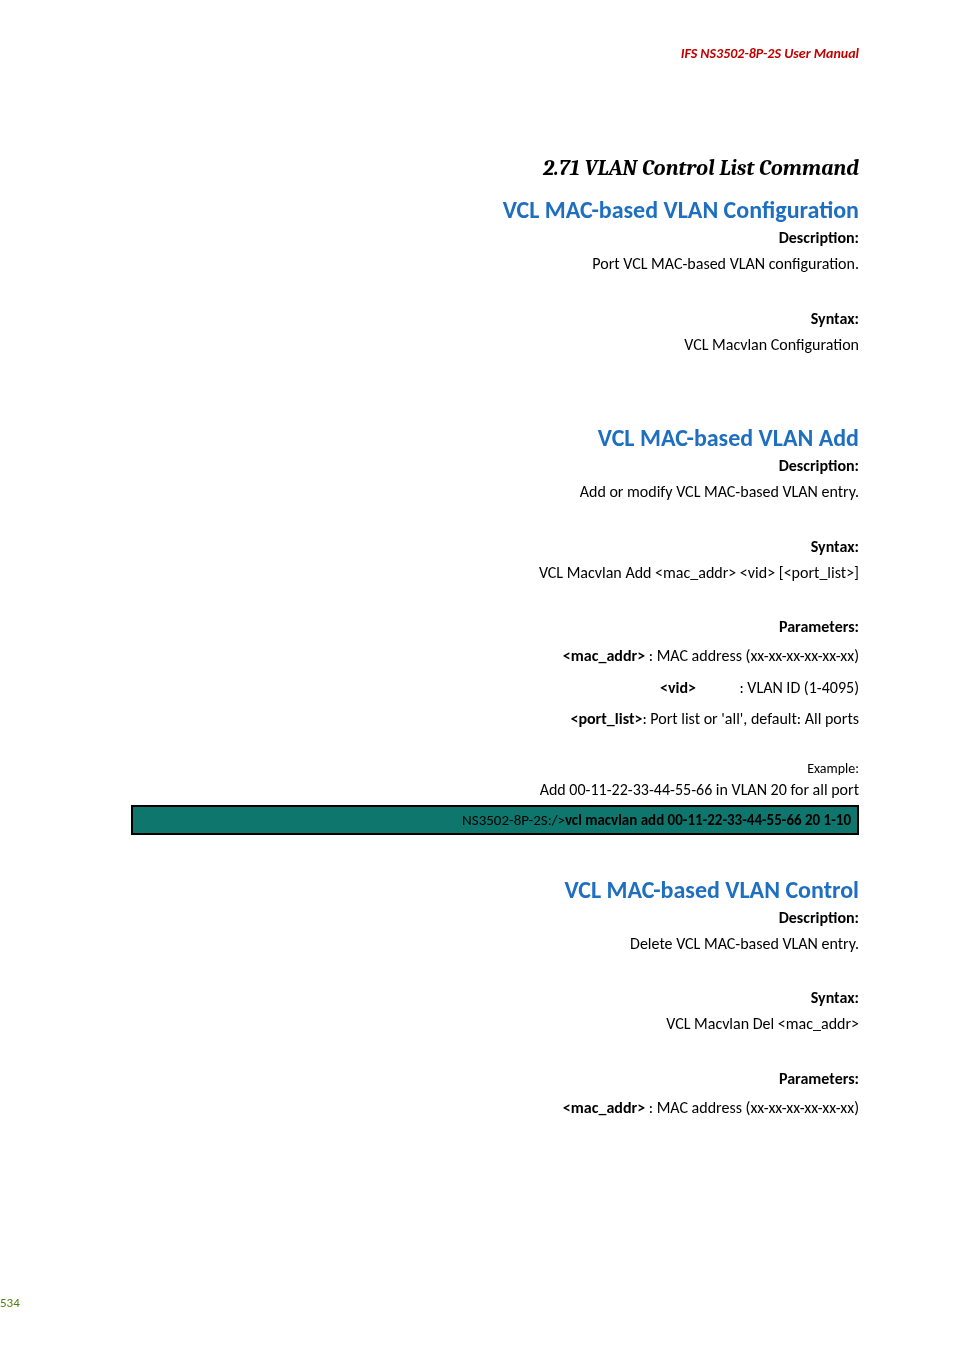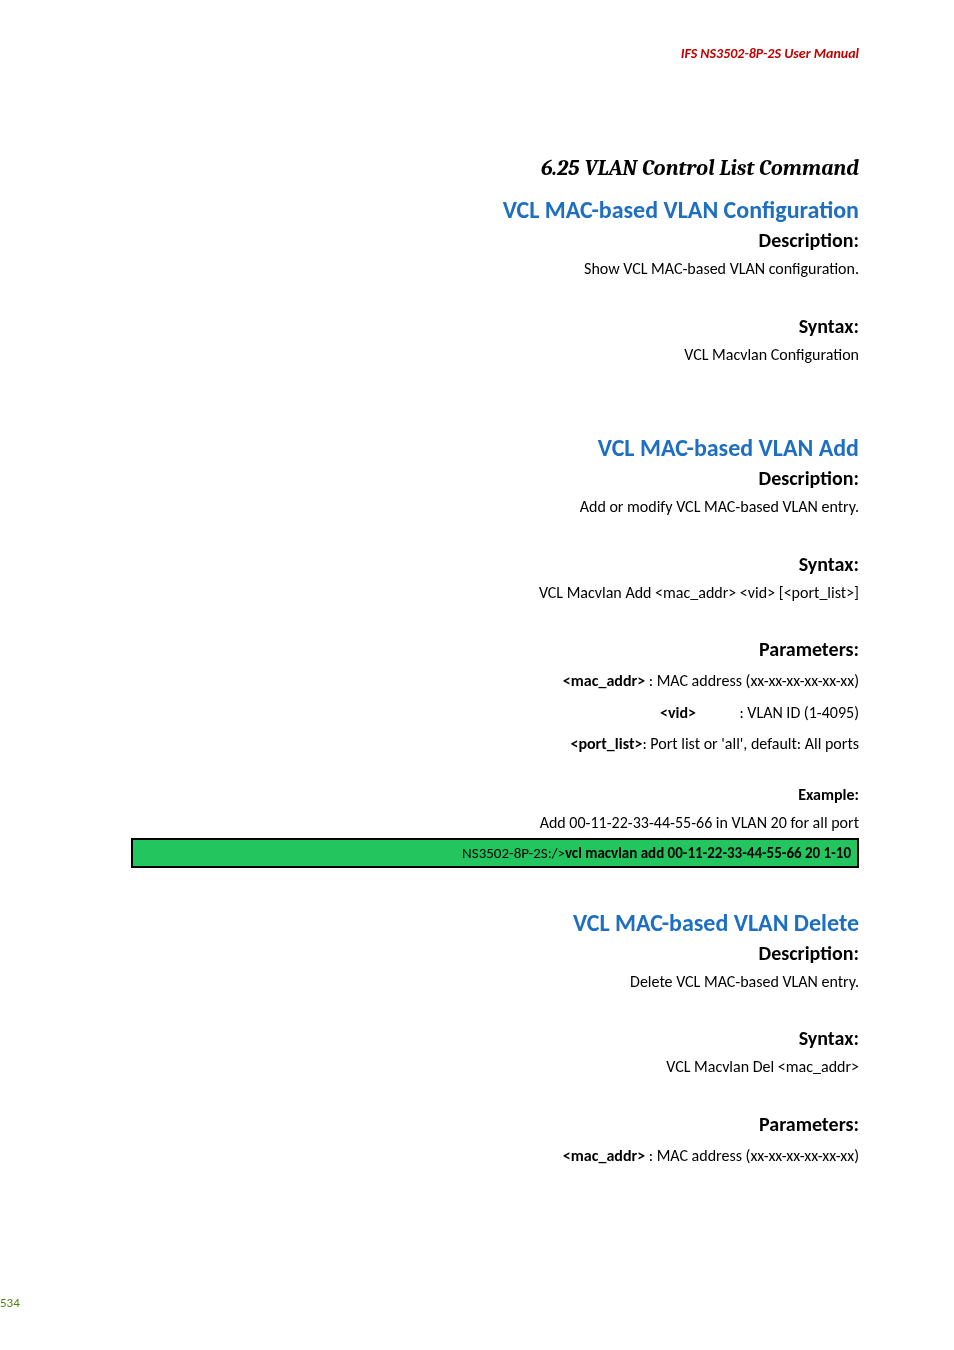--- a/index.html
+++ b/index.html
@@ -31,73 +31,72 @@
     color: #000;
   }
   .blue-subhead {
     color: #1F6FC1;
     font-weight: bold;
     font-size: 24px;
     margin-bottom: 4px;
   }
   .field-label {
     font-weight: bold;
-    font-size: 20px;
+    font-size: 16px;
     margin-bottom: 4px;
     padding-left: 23px;
   }
   .body-text {
     font-size: 16px;
     margin-left: 36px;
     margin-bottom: 6px;
     line-height: 1.6;
   }
   .param-line {
     font-size: 16px;
     margin-left: 36px;
     line-height: 1.95;
     white-space: pre;
   }
   .param-line b { font-weight: bold; }
   .gap-lg { height: 60px; }
   .gap-md { height: 26px; }
   .gap-sm { height: 14px; }
   .example-label {
-    font-weight: bold;
-    font-size: 16px;
-    margin-bottom: 6px;
+    font-weight: normal;
+    font-size: 14px;
   }
   .code-box {
     margin-left: 36px;
     border: 2.5px solid #000;
-    background: #22c55e;
+    background: #0f766e;
     padding: 4px 6px;
     font-size: 15px;
   }
   .code-box .bold { font-weight: bold; }
   .page-number {
     position: absolute;
     bottom: 40px;
     left: 0;
     width: 100%;
     text-align: left;
     font-size: 13px;
     color: #4d7c0f;
   }
 </style>
 </head>
 <body>
 
 <div class="running-header">IFS  NS3502-8P-2S  User  Manual</div>
 
-<div class="section-header">6.25 VLAN Control List Command</div>
+<div class="section-header">2.71 VLAN Control List Command</div>
 
 <div class="blue-subhead">VCL MAC-based VLAN Configuration</div>
 <div class="field-label">Description:</div>
-<div class="body-text">Show VCL MAC-based VLAN configuration.</div>
+<div class="body-text">Port VCL MAC-based VLAN configuration.</div>
 <div class="gap-md"></div>
 <div class="field-label">Syntax:</div>
 <div class="body-text">VCL Macvlan Configuration</div>
 
 <div class="gap-lg"></div>
 
 <div class="blue-subhead">VCL MAC-based VLAN Add</div>
 <div class="field-label">Description:</div>
 <div class="body-text" style="margin-left:76px">Add or modify VCL MAC-based VLAN entry.</div>
 <div class="gap-md"></div>
@@ -111,21 +110,21 @@
 <div class="gap-md"></div>
 <div class="example-label">Example:</div>
 <div class="body-text" style="margin-bottom:2px">Add 00-11-22-33-44-55-66 in VLAN 20 for all port</div>
 <div class="code-box">
   <span>NS3502-8P-2S:/&gt;</span><span class="bold">vcl macvlan add 00-11-22-33-44-55-66 20 1-10</span>
 </div>
 
 <div class="gap-md"></div>
 <div class="gap-sm"></div>
 
-<div class="blue-subhead">VCL MAC-based VLAN Delete</div>
+<div class="blue-subhead">VCL MAC-based VLAN Control</div>
 <div class="field-label">Description:</div>
 <div class="body-text" style="margin-left:38px">Delete VCL MAC-based VLAN entry.</div>
 <div class="gap-md"></div>
 <div class="field-label">Syntax:</div>
 <div class="body-text">VCL Macvlan Del &lt;mac_addr&gt;</div>
 <div class="gap-md"></div>
 <div class="field-label">Parameters:</div>
 <div class="param-line"><b>&lt;mac_addr&gt;</b><span> : MAC address (xx-xx-xx-xx-xx-xx)</span></div>
 
 <div class="page-number">534</div>

